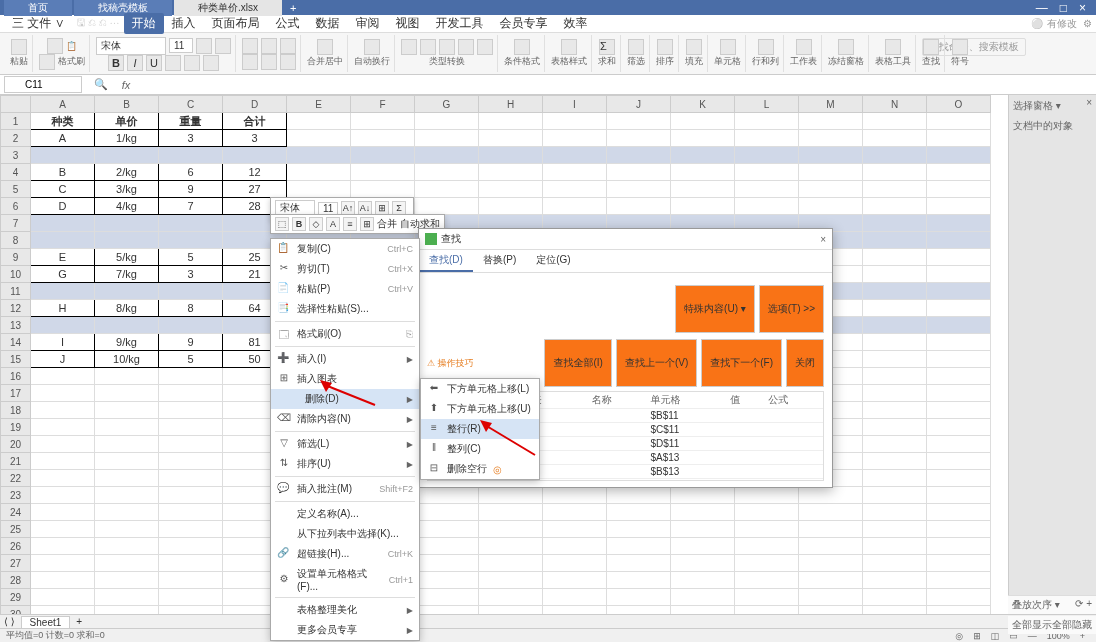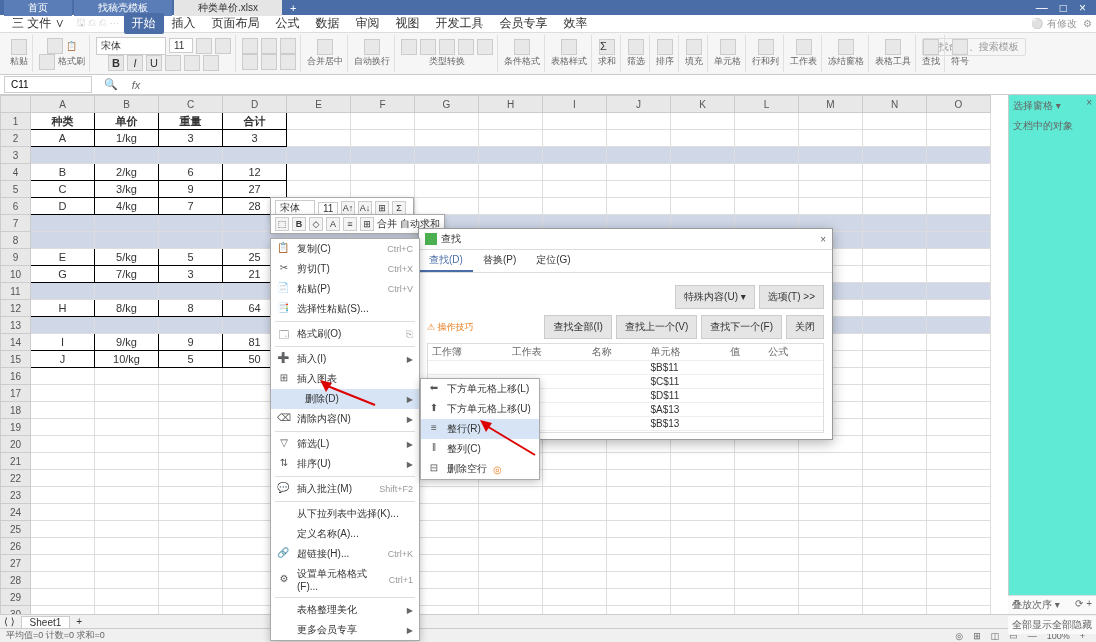--- a/index.html
+++ b/index.html
@@ -15,34 +15,34 @@
 .menubar .menu-item.active { background: #4a6da7; color: #fff; border-radius: 2px; }
 .menubar .right-items { margin-left: auto; display: flex; align-items: center; gap: 6px; }
 .menubar .right-items span { font-size: 10px; color: #999; }
 .ribbon { height: 42px; border-bottom: 1px solid #ccc; display: flex; align-items: center; padding: 2px 6px; gap: 2px; background: #f6f6f6; }
 .ribbon .grp { display: flex; flex-direction: column; align-items: center; justify-content: center; padding: 0 4px; border-right: 1px solid #e0e0e0; height: 100%; }
 .ribbon .grp .row { display: flex; gap: 3px; align-items: center; }
 .ribbon .btn-icon { width: 16px; height: 16px; background: #e8e8e8; border: 1px solid #ccc; cursor: pointer; }
 .ribbon .sel { border: 1px solid #ccc; font-size: 10px; padding: 1px 4px; background: #fff; }
 .ribbon .lbl { font-size: 9px; color: #666; }
 .formula-bar { height: 20px; display: flex; align-items: center; border-bottom: 1px solid #ccc; }
-.formula-bar .cell-ref { width: 88px; border: 1px solid #ccc; padding: 2px 6px; font-size: 10px; margin: 0 4px; }
+.formula-bar .cell-ref { width: 78px; border: 1px solid #ccc; padding: 2px 20px; font-size: 10px; margin: 0 4px; }
 .formula-bar .fx { font-size: 11px; font-style: italic; color: #666; padding: 0 6px; }
 .formula-bar .fx-input { flex: 1; border: none; font-size: 10px; padding: 2px; }
 .workspace { display: flex; height: calc(642px - 15px - 18px - 42px - 20px - 14px - 14px); position: relative; }
 .sheet-area { flex: 1; position: relative; overflow: hidden; }
 table.grid { border-collapse: collapse; font-size: 11px; }
 table.grid th { background: #e8e8e8; border: 1px solid #ccc; font-weight: normal; color: #555; font-size: 10px; }
 table.grid th.col-h { width: 64px; height: 17px; }
 table.grid th.row-h { width: 30px; height: 17px; text-align: center; }
 table.grid td { border: 1px solid #ddd; width: 64px; height: 17px; text-align: center; padding: 0 2px; }
 table.grid tr.sel td { background: #d0d8e8; }
 table.grid td.hdr { background: #fff; font-weight: bold; border: 1px solid #000; }
 table.grid td.bcell { border: 1px solid #000; background: #fff; }
-.side-panel { width: 88px; border-left: 1px solid #ccc; padding: 4px; font-size: 10px; color: #666; position: relative; background:#5eead4;}
+.side-panel { width: 88px; border-left: 1px solid #ccc; padding: 4px; font-size: 10px; color: #666; position: relative; background:#e5e5e5;}
 .side-panel .sp-title { font-size: 10px; margin-bottom: 4px; }
 .side-panel .sp-x { position: absolute; right: 4px; top: 2px; cursor: pointer; }
 .sheet-tabs { height: 14px; display: flex; align-items: center; border-top: 1px solid #ccc; font-size: 10px; padding: 0 4px; gap: 6px; background: #f0f0f0; }
 .sheet-tabs .stab { padding: 0 8px; background: #fff; border: 1px solid #ccc; border-bottom: none; }
 .statusbar { height: 14px; display: flex; align-items: center; border-top: 1px solid #ccc; font-size: 9px; padding: 0 6px; color: #666; background: #f0f0f0; }
 .statusbar .spacer { flex: 1; }
 .statusbar .sb-item { padding: 0 5px; }
 
 .mini-tb { position: absolute; left: 270px; top: 197px; background: #fff; border: 1px solid #aaa; padding: 2px 4px; display: flex; align-items: center; gap: 3px; font-size: 10px; box-shadow: 0 2px 6px rgba(0,0,0,0.2); z-index: 20; }
 .mini-tb .mt-sel { border: 1px solid #ccc; padding: 0 4px; background: #fff; }
@@ -66,21 +66,21 @@
 .dialog .dlg-title { display: flex; align-items: center; padding: 3px 6px; border-bottom: 1px solid #ddd; }
 .dialog .dlg-title .dlg-icon { width: 12px; height: 12px; background: #4caf50; margin-right: 4px; }
 .dialog .dlg-title .dlg-close { margin-left: auto; cursor: pointer; color: #666; }
 .dialog .dlg-tabs { display: flex; border-bottom: 1px solid #ddd; }
 .dialog .dlg-tabs .dtab { padding: 3px 10px; cursor: pointer; }
 .dialog .dlg-tabs .dtab.active { border-bottom: 2px solid #4a6da7; color: #4a6da7; }
 .dialog .dlg-body { padding: 6px 8px; }
 .dialog .dlg-row { display: flex; align-items: center; margin-bottom: 6px; gap: 4px; }
 .dialog .dlg-row input { flex: 1; border: 1px solid #ccc; padding: 2px 4px; font-size: 10px; }
 .dialog .dlg-btns { display: flex; justify-content: flex-end; gap: 4px; margin: 6px 0; }
-.dialog .dlg-btn { border: 1px solid #ccc; padding: 4px 8px; background: #e5e5e5; cursor: pointer; font-size: 10px; }
+.dialog .dlg-btn { border: 1px solid #ccc; padding: 16px 8px; background: #f97316; cursor: pointer; font-size: 10px; }
 .dialog .dlg-tips { color: #e67e22; font-size: 9px; padding: 3px 0; }
 .dialog .dlg-results { border: 1px solid #ddd; height: 90px; overflow-y: auto; }
 .dialog .dlg-results table { width: 100%; font-size: 10px; border-collapse: collapse; }
 .dialog .dlg-results th, .dialog .dlg-results td { padding: 1px 4px; text-align: left; border-bottom: 1px solid #eee; }
 .dialog .dlg-results th { color: #666; font-weight: normal; }
 
 .arrow { position: absolute; z-index: 30; pointer-events: none; }
 .arrow svg line { stroke: #d00; stroke-width: 2; }
 .arrow svg polygon { fill: #d00; }
 .side-bottom { position:absolute; bottom:0; right:0; width:88px; font-size:10px; color:#666; border-top:1px solid #ddd; padding:2px 4px; display:flex; justify-content:space-between; background:#fafafa;}
@@ -920,25 +920,25 @@
     </div>
     <div class="ctx-sep"></div>
     <div class="ctx-item ">
       <span class="ctx-icon">💬</span>
       <span class="ctx-lbl">插入批注(M)</span>
       <span class="ctx-key">Shift+F2</span>
     </div>
     <div class="ctx-sep"></div>
     <div class="ctx-item ">
       <span class="ctx-icon"></span>
+      <span class="ctx-lbl">定义名称(A)...</span>
+    </div>
+    <div class="ctx-item ">
+      <span class="ctx-icon"></span>
       <span class="ctx-lbl">从下拉列表中选择(K)...</span>
-    </div>
-    <div class="ctx-item ">
-      <span class="ctx-icon"></span>
-      <span class="ctx-lbl">定义名称(A)...</span>
     </div>
     <div class="ctx-item ">
       <span class="ctx-icon">🔗</span>
       <span class="ctx-lbl">超链接(H)...</span>
       <span class="ctx-key">Ctrl+K</span>
     </div>
     <div class="ctx-item ">
       <span class="ctx-icon">⚙</span>
       <span class="ctx-lbl">设置单元格格式(F)...</span>
       <span class="ctx-key">Ctrl+1</span>

